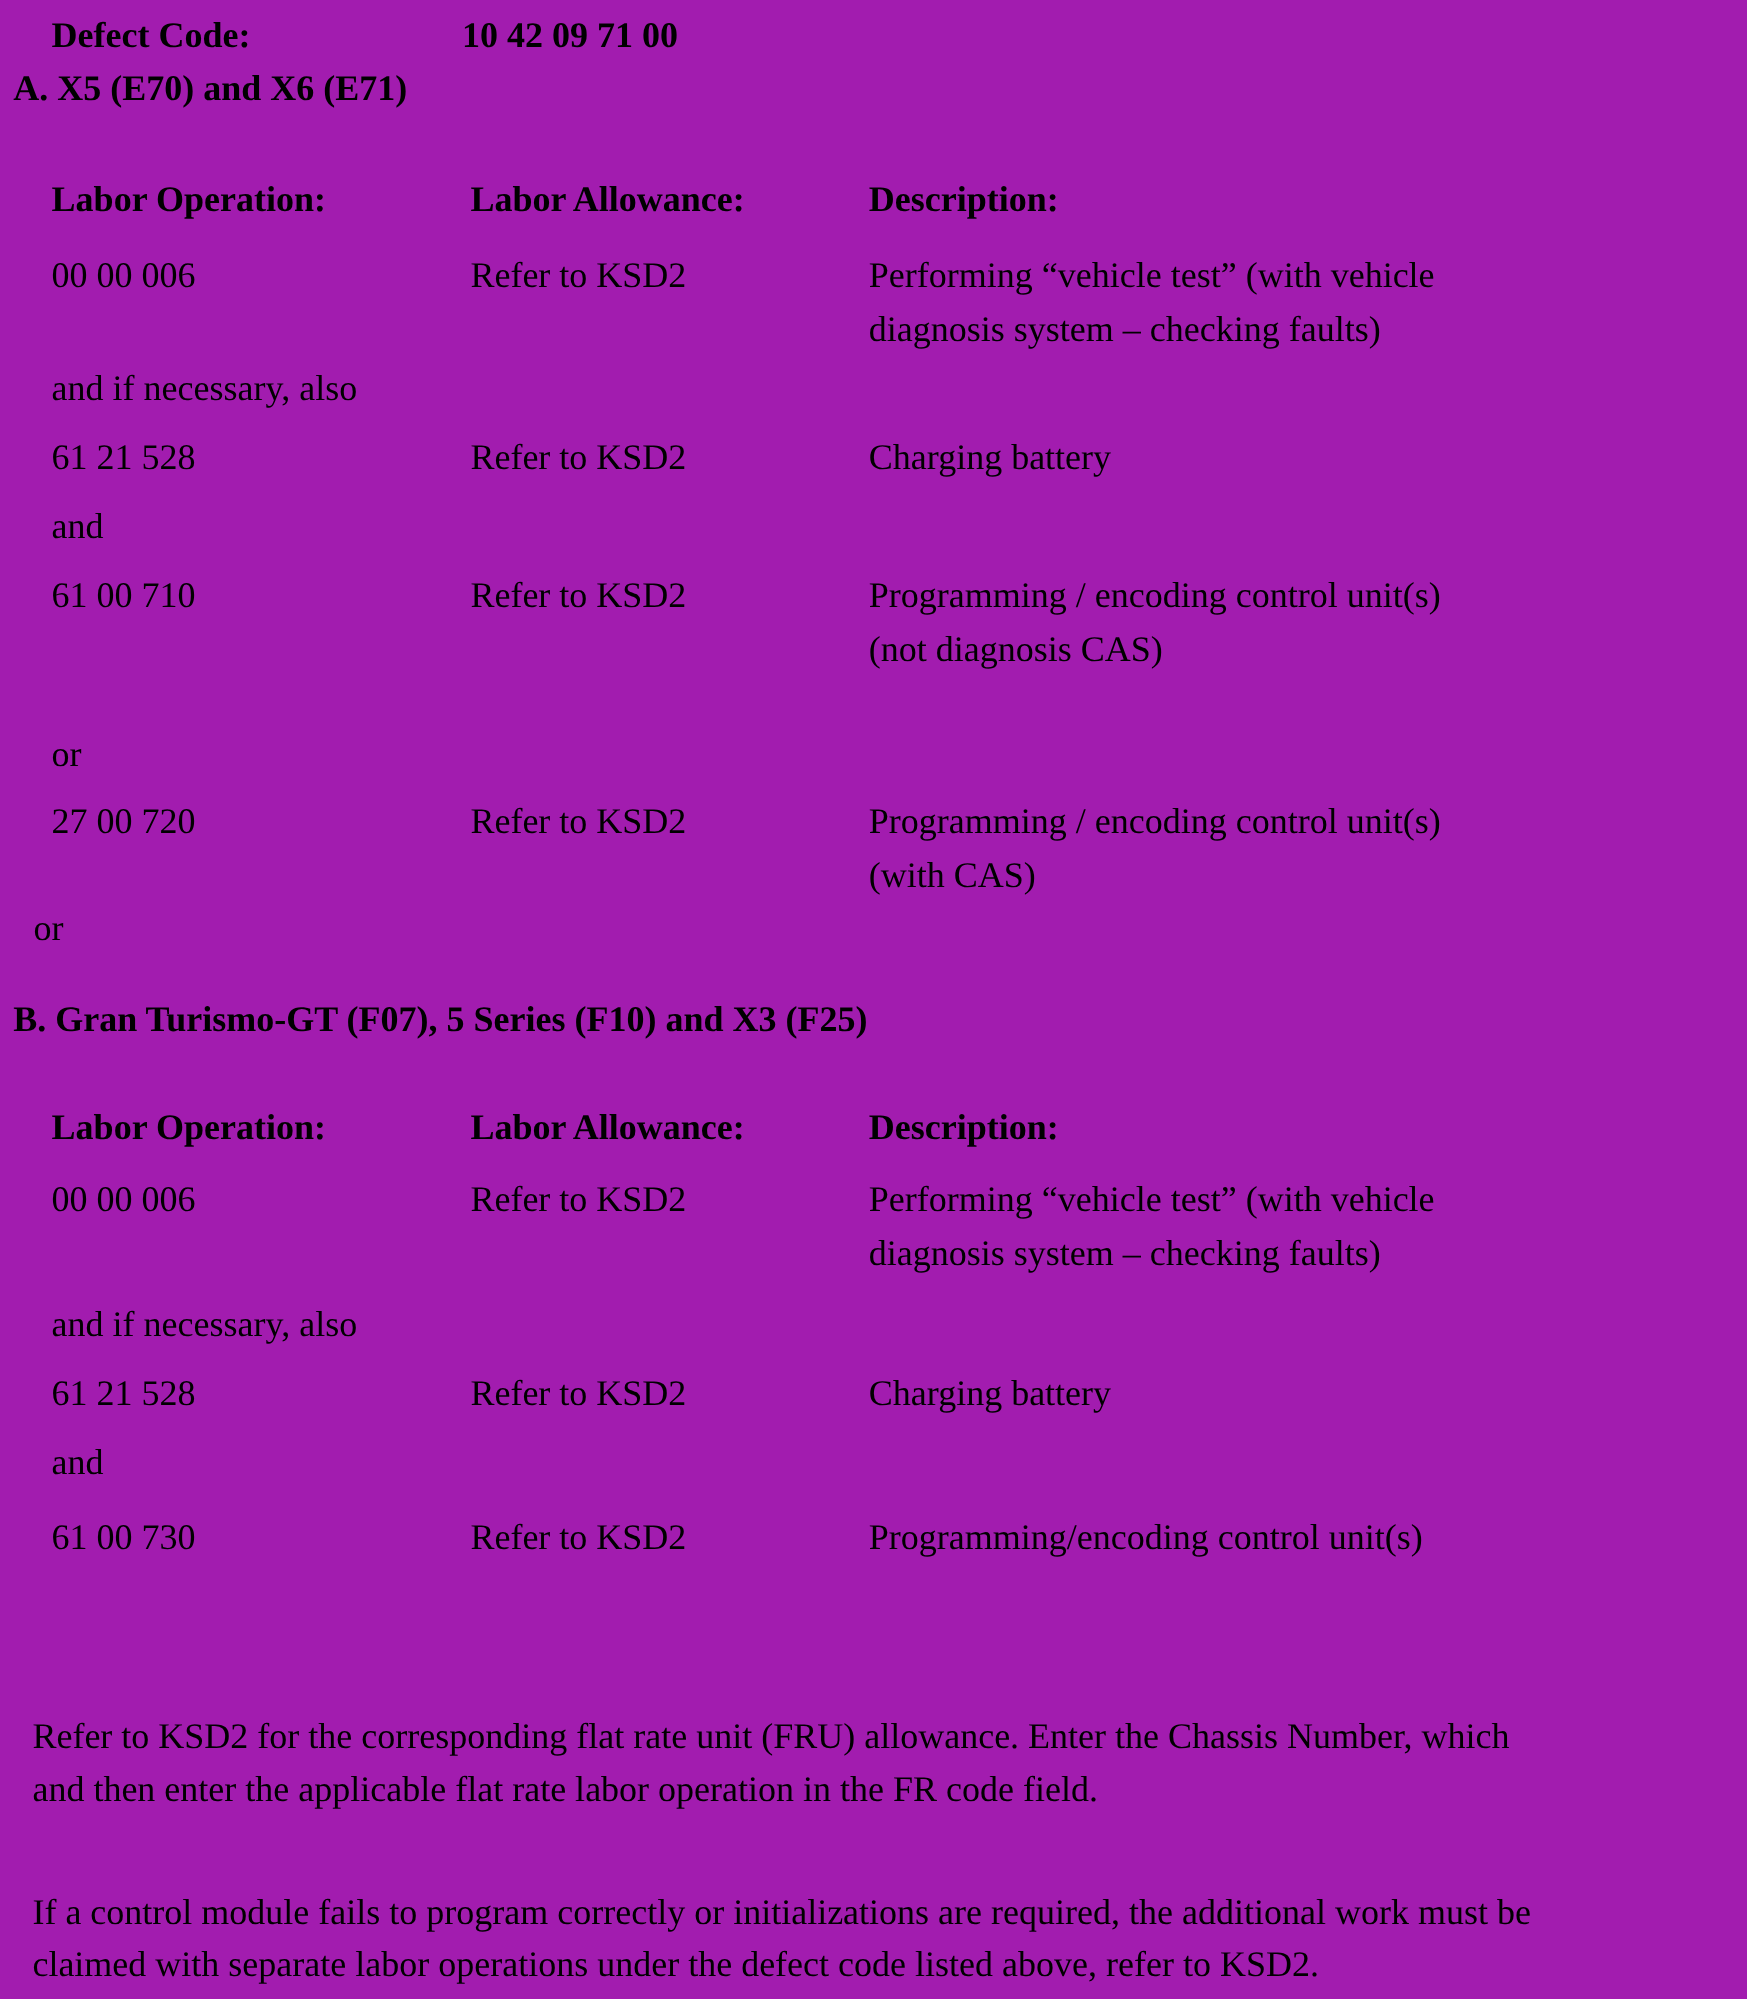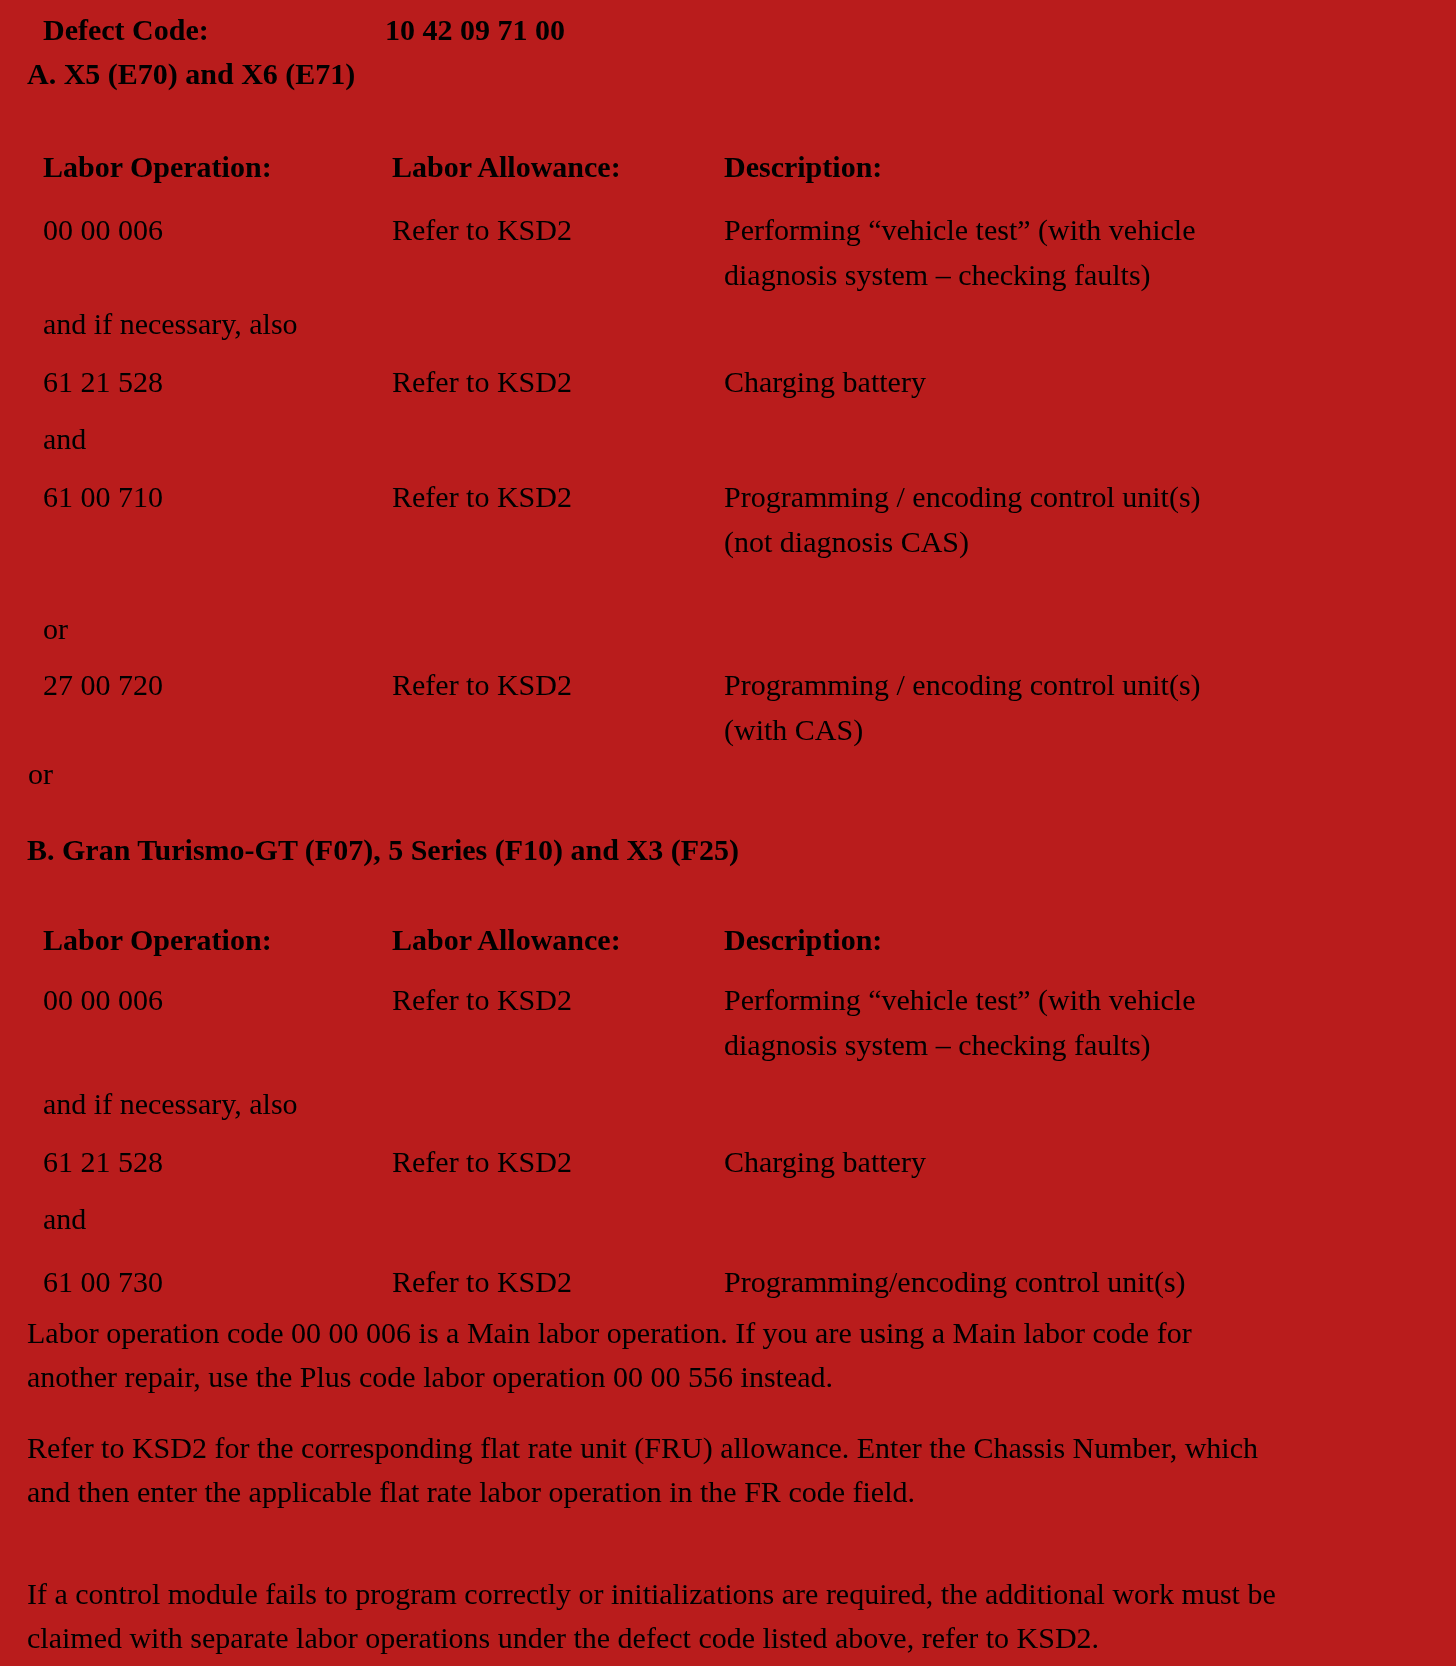--- a/index.html
+++ b/index.html
@@ -1,37 +1,37 @@
 <!DOCTYPE html>
 <html><head>
 <meta charset="utf-8">
 <style>
   html, body { margin: 0; padding: 0; background: #ffffff; }
   .page {
     position: relative;
     width: 1456px;
     height: 1666px;
-    background: #b91c1c;
+    background: #a21caf;
     color: #000000;
     font-family: "Liberation Serif", "DejaVu Serif", serif;
     font-size: 30px;
     line-height: 45px;
     overflow: hidden;
   }
   .abs { position: absolute; white-space: nowrap; }
   .bold { font-weight: bold; }
   .trow { position: absolute; left: 0; width: 100%; height: 0; }
   .trow .cell { position: absolute; top: 0; white-space: nowrap; }
   .col-op    { left: 43px; }
   .col-allow { left: 392px; text-align: right; }
   .col-desc  { left: 724px; }
   .desc-line { white-space: nowrap; line-height: 45px; }
   .connector { left: 43px; }
   .connector.margin-left { left: 28px; }
-  .heading   { left: 27px; font-weight: bold; }
+  .heading   { left: 11px; font-weight: bold; }
   .para { position: absolute; left: 27px; }
   .para .pline { white-space: nowrap; line-height: 44px; }
 </style>
 </head>
 <body>
 
 <div class="page">
 
   <div class="trow" style="top:7px">
     <span class="cell col-op bold">Defect Code:</span>
@@ -131,24 +131,20 @@
   </div>
 
   <div class="trow" style="top:1259px">
     <span class="cell col-op">61 00 730</span>
     <span class="cell col-allow">Refer to KSD2</span>
     <span class="cell col-desc">
       <div class="desc-line">Programming/encoding control unit(s)</div>
     </span>
   </div>
 
-  <div class="para" style="top:1311px">
-    <div class="pline">Labor operation code 00 00 006 is a Main labor operation. If you are using a Main labor code for</div>
-    <div class="pline">another repair, use the Plus code labor operation 00 00 556 instead.</div>
-  </div>
 
   <div class="para" style="top:1426px">
     <div class="pline">Refer to KSD2 for the corresponding flat rate unit (FRU) allowance. Enter the Chassis Number, which</div>
     <div class="pline">and then enter the applicable flat rate labor operation in the FR code field.</div>
   </div>
 
   <div class="para" style="top:1572px">
     <div class="pline">If a control module fails to program correctly or initializations are required, the additional work must be</div>
     <div class="pline">claimed with separate labor operations under the defect code listed above, refer to KSD2.</div>
   </div>

